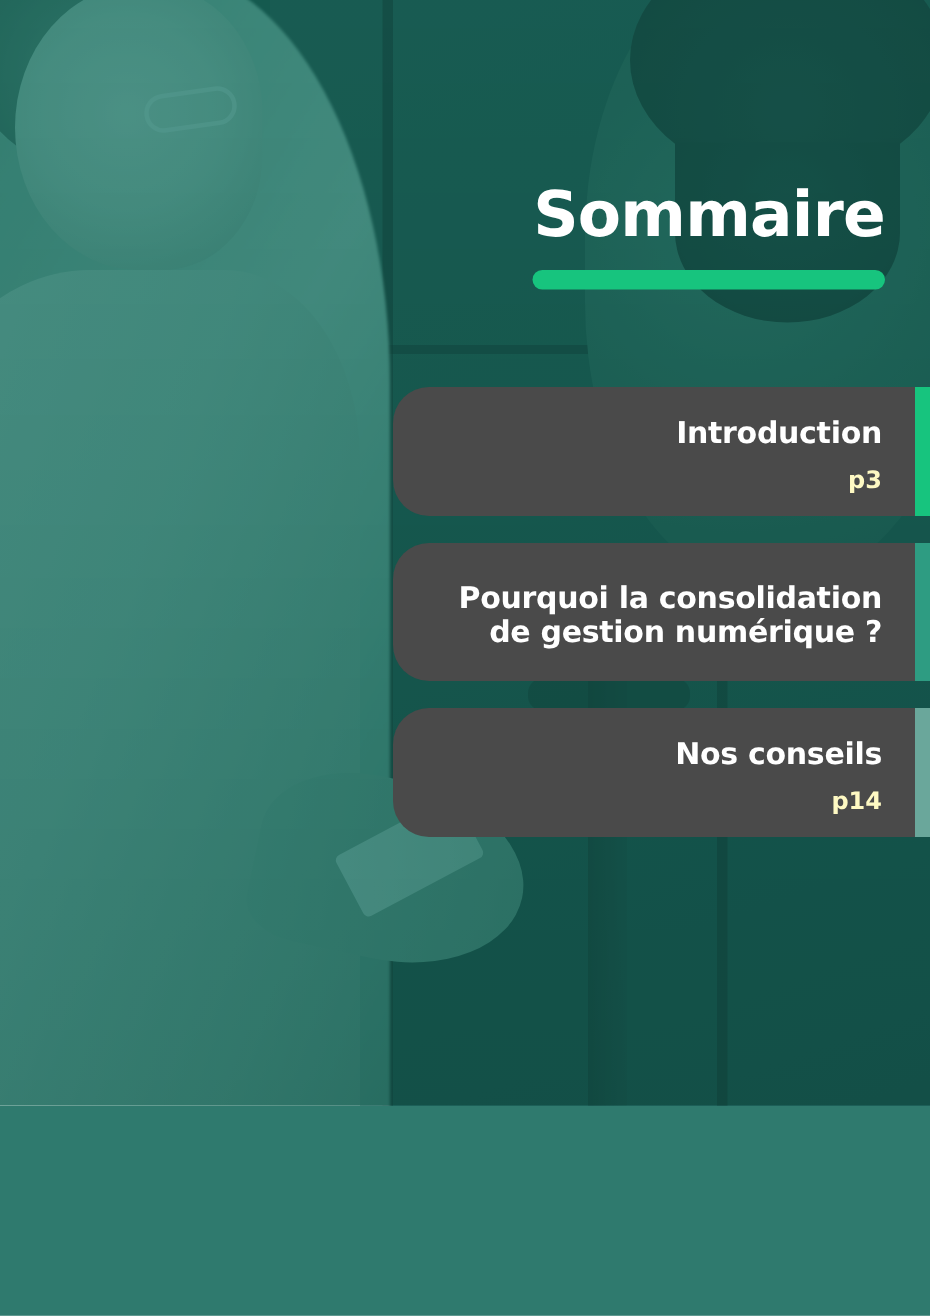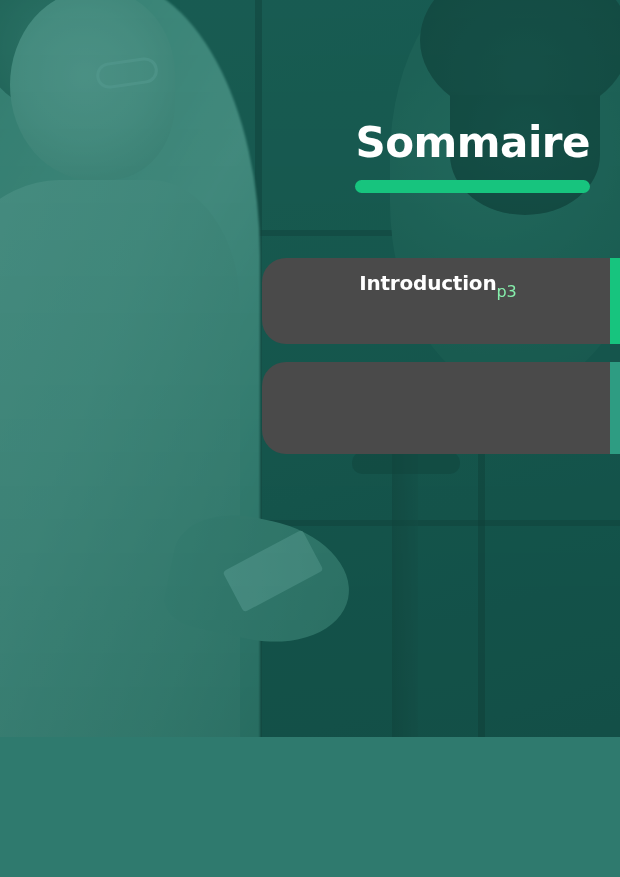--- a/index.html
+++ b/index.html
@@ -192,36 +192,36 @@
 
   .toc-card {
     flex: 1;
     background: #4a4a4a;
     border-radius: 24px 0 0 24px;
     padding: 14px 22px 10px 26px;
     color: #ffffff;
     text-align: right;
     min-height: 86px;
     display: flex;
-    flex-direction: row;
+    flex-direction: column;
     justify-content: center;
   }
 
   .toc-label {
     font-size: 20px;
     font-weight: bold;
     line-height: 1.15;
     letter-spacing: -0.2px;
   }
 
   .toc-page {
     font-size: 16px;
-    font-weight: normal;
+    font-weight: bold;
     margin-top: 10px;
-    color: #86efac;
+    color: #fef9c3;
   }
 
   .toc-accent {
     width: 10px;
     border-radius: 0;
     background: #17c47e;
   }
 
   .toc-item.two-line .toc-card { min-height: 92px; }
 
@@ -266,22 +266,30 @@
       <div class="toc-item">
         <div class="toc-card">
           <div class="toc-label">Introduction</div>
           <div class="toc-page">p3</div>
         </div>
         <div class="toc-accent" style="background:#17c47e"></div>
       </div>
 
       <div class="toc-item two-line">
         <div class="toc-card">
+          <div class="toc-label">Pourquoi la consolidation de gestion numérique ?</div>
         </div>
         <div class="toc-accent" style="background:#2e9c82"></div>
       </div>
 
 
+      <div class="toc-item">
+        <div class="toc-card">
+          <div class="toc-label">Nos conseils</div>
+          <div class="toc-page">p14</div>
+        </div>
+        <div class="toc-accent" style="background:#6aa79b"></div>
+      </div>
 
 
     </div>
   </div>
 </div>
 
 </body></html>

